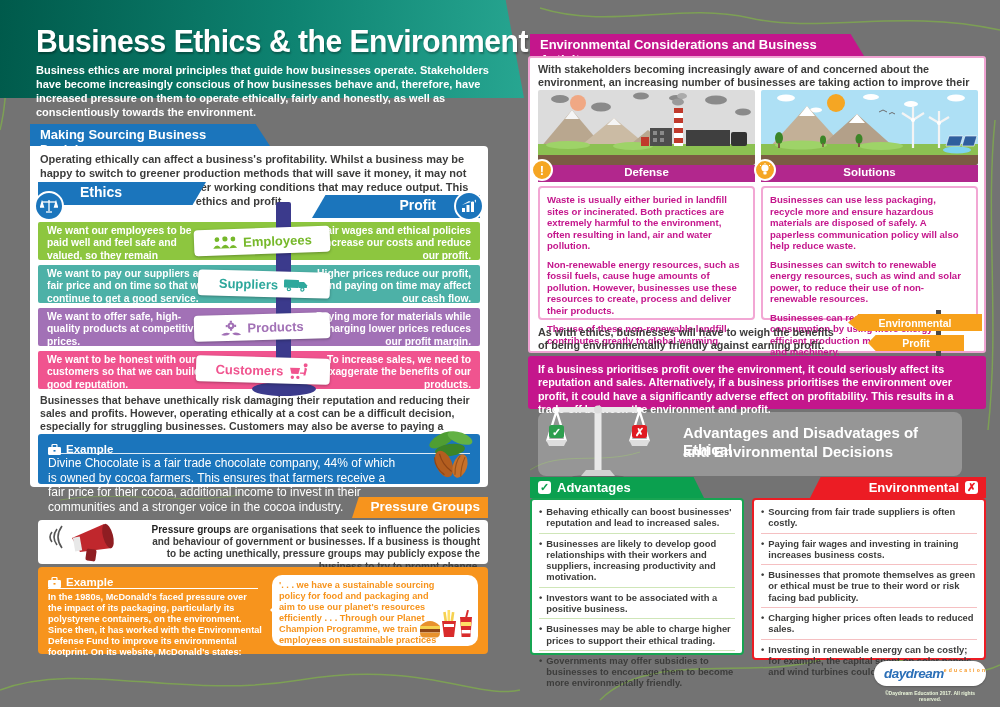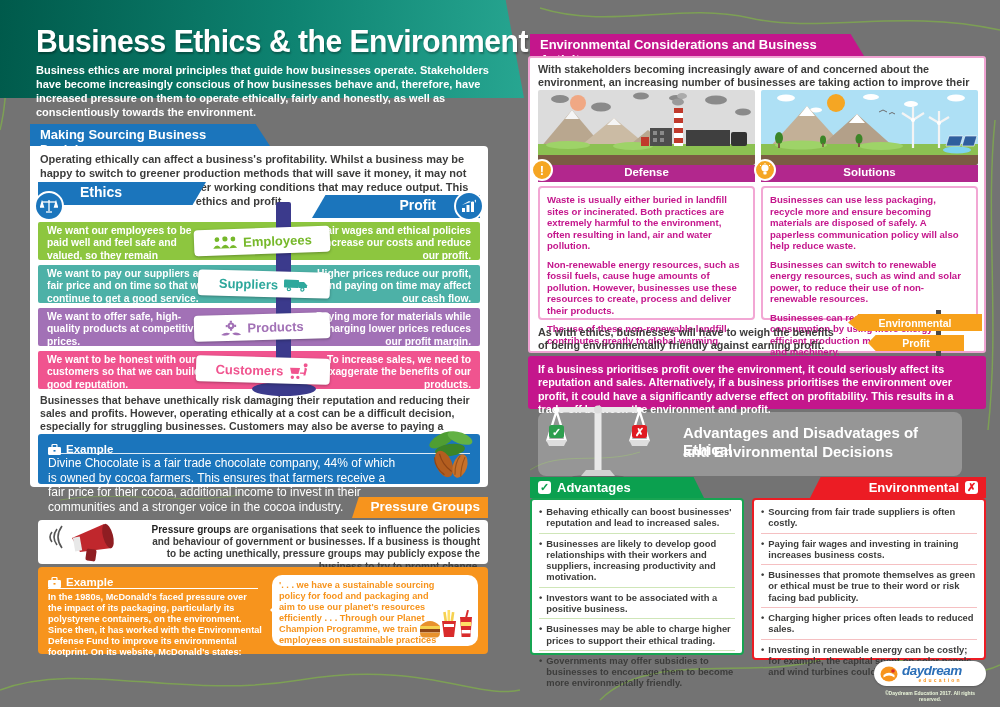--- a/index.html
+++ b/index.html
@@ -106,21 +106,21 @@
   .dis-box { left:752px; top:498px; width:234px; height:162px; border:2px solid #ec1c24; }
   .li { display:flex; gap:4px; font-size:9.4px; line-height:1.2; color:#3c3c3b; font-weight:bold; }
   .li .bullet { flex:0 0 auto; }
   .sep { height:1px; margin:4px 0; }
   .adv-box .sep { background:#cfe6b8; }
   .dis-box .sep { background:#f5c0c2; }
 
   
   .logo { left:874px; top:661px; width:112px; height:25px; background:#fff; border-radius:13px;
     display:flex; align-items:center; padding-left:6px; gap:4px; box-shadow:0 1px 2px rgba(0,0,0,.2); }
-  .brand-wrap { display:flex; flex-direction:column; line-height:1; }
+  .brand-wrap { display:flex; flex-direction:row; line-height:1; }
   .brand { color:#2b6fb7; font-weight:bold; font-style:italic; font-size:13.5px; letter-spacing:-0.5px; }
   .brand-sub { color:#f7941d; font-size:5px; font-weight:bold; letter-spacing:2.2px; text-align:right; margin-top:1px; }
   .copyright { left:874px; top:690px; width:112px; text-align:center; font-size:5px; color:#eaf5da; font-weight:bold; }
 </style>
 </head>
 <body>
 
 <div class="poster">
 
   <svg class="map-deco" viewBox="0 0 1000 707">
@@ -440,21 +440,21 @@
           </g>
         </svg>
     </div>
 
     <div class="abs pt-box" style="left:8px;top:128px;">
       <p>Waste is usually either buried in landfill sites or incinerated. Both practices are extremely harmful to the environment, often resulting in land, air and water pollution.</p>
       <p>Non-renewable energy resources, such as fossil fuels, cause huge amounts of pollution. However, businesses use these resources to create, process and deliver their products.</p>
       <p>The use of these non-renewable landfill contributes greatly to global warming.</p>
     </div>
     <div class="abs pt-box" style="left:231px;top:128px;">
-      <p>Businesses can use less packaging, recycle more and ensure becoming materials are disposed of safely. A paperless communication policy will also help reduce waste.</p>
+      <p>Businesses can use less packaging, recycle more and ensure hazardous materials are disposed of safely. A paperless communication policy will also help reduce waste.</p>
       <p>Businesses can switch to renewable energy resources, such as wind and solar power, to reduce their use of non-renewable resources.</p>
       <p>Businesses can reduce their energy consumption by using more energy-efficient production methods, premises and machinery.</p>
     </div>
 
     <p class="abs weigh dk">As with ethics, businesses will have to weigh the benefits of being environmentally friendly against earning profit.</p>
 
     <div class="abs" style="left:318px;top:254px;width:134px;height:42px;">
       <div style="position:absolute;left:88px;top:-2px;width:5px;height:46px;background:#4a4a4a;"></div>
       <div class="ribbon" style="left:0;top:2px;width:134px;height:17px;">Environmental</div>
       <div class="ribbon" style="left:20px;top:23px;width:96px;height:16px;">Profit</div>

